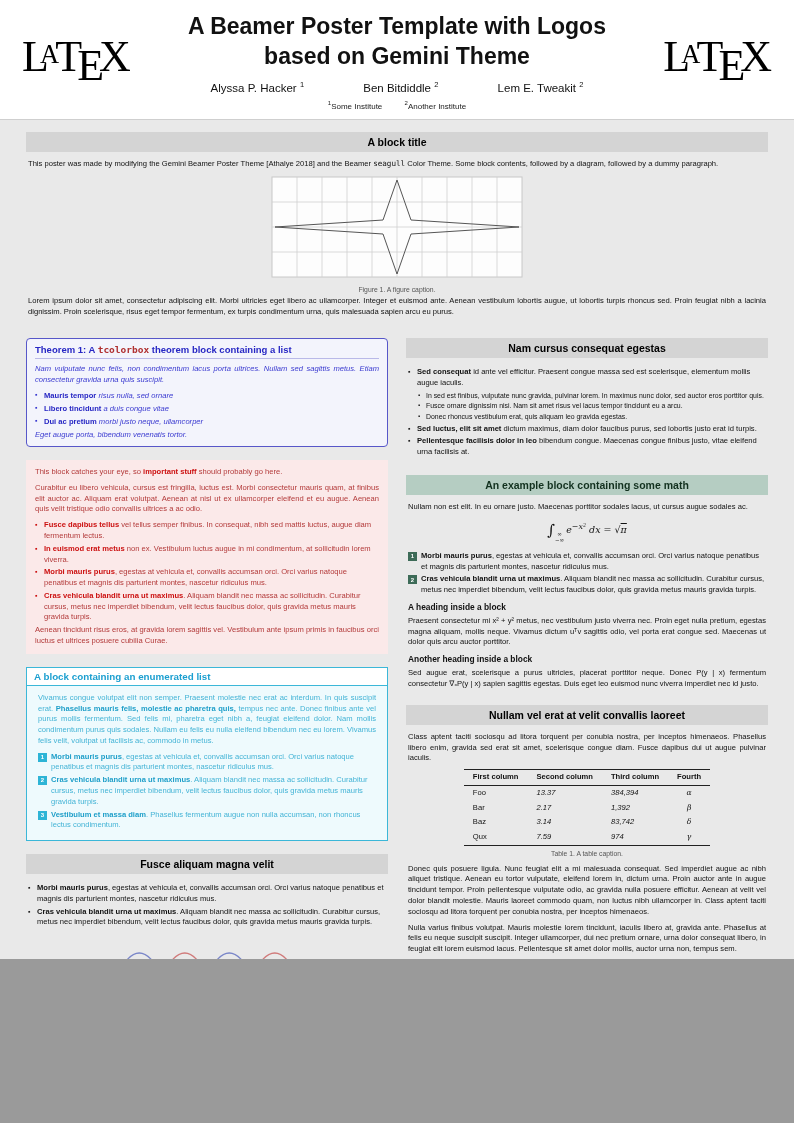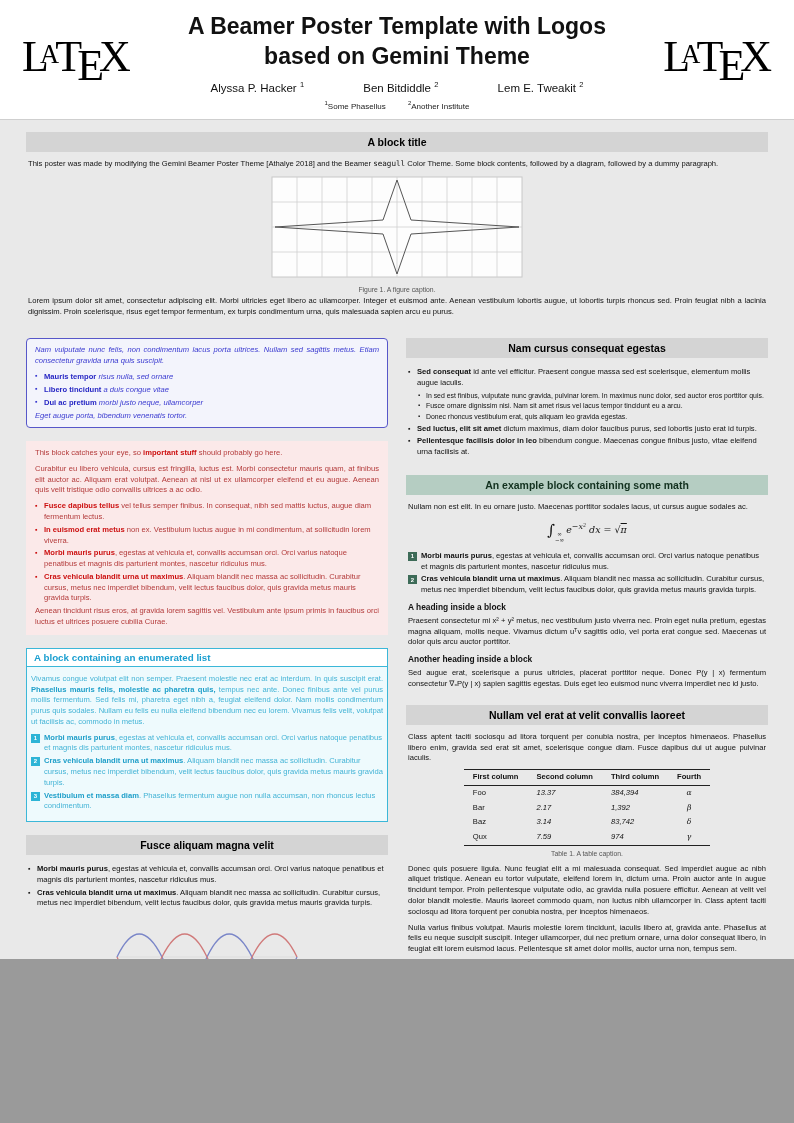--- a/index.html
+++ b/index.html
@@ -64,21 +64,21 @@
   .theorem-box b { color: #2727c4; font-style: normal; }
   .mono { font-family: "DejaVu Sans Mono", monospace; }
   .mono-red { font-family: "DejaVu Sans Mono", monospace; color: #b03030; }
   
   .hl-title { background: #f6d8d8; color: #cc1111; font-weight: bold; font-size: 10.5px; text-align: center; padding: 4px 2px; }
   .hl-body { background: #fbe9e9; color: #b33a3a; padding: 7px 9px; font-size: 7.6px; line-height: 1.42; text-align: justify; }
   .hl-body b { color: #cc1111; }
   .hl-body .bullet { color: #cc1111; }
   
   .enum-title { border: 1px solid #3bb7d8; background: #fff; color: #1b9fd0; font-weight: bold; font-size: 9.8px; text-align: left; padding: 3px 7px; }
-  .enum-body { border: 1px solid #3bb7d8; border-top: none; background: #eefafd; color: #45b4d6; padding: 7px 4px; font-size: 7.6px; line-height: 1.42; text-align: justify; }
+  .enum-body { border: 1px solid #3bb7d8; border-top: none; background: #eefafd; color: #45b4d6; padding: 7px 11px; font-size: 7.6px; line-height: 1.42; text-align: justify; }
   .enum-body b { color: #1f9fc9; }
   .enum-body .num-badge { background: #2db4d6; }
   
   .equation { text-align: center; font-family: "DejaVu Serif", serif; font-style: italic; font-size: 9.5px; margin: 7px 0; color: #111; }
   .eq-int { font-size: 15px; font-style: normal; vertical-align: -2px; }
   .eq-lims { display: inline-flex; flex-direction: column; font-size: 5.5px; vertical-align: -3px; line-height: 1.2; margin-right: 2px; font-style: normal; }
   .math-body .num-badge { background: #3d6b58; }
   .inblock-heading { font-weight: bold; font-size: 8.4px; margin: 6px 0 2px 0; text-align: left; }
   .overline { text-decoration: overline; }
   
@@ -108,21 +108,21 @@
   <header class="poster-header">
     <div class="latex-logo"><span>L</span><span class="lx-a">A</span><span>T</span><span class="lx-e">E</span><span>X</span></div>
     <div class="head-center">
       <h1 class="poster-title">A Beamer Poster Template with Logos based on Gemini Theme</h1>
       <div class="authors">
         <span class="author"><span>Alyssa P. Hacker</span> <sup>1</sup></span>
         <span class="author"><span>Ben Bitdiddle</span> <sup>2</sup></span>
         <span class="author"><span>Lem E. Tweakit</span> <sup>2</sup></span>
       </div>
       <div class="institutes">
-        <span class="institute"><sup>1</sup><span>Some Phasellus</span></span>
+        <span class="institute"><sup>1</sup><span>Some Institute</span></span>
         <span class="institute"><sup>2</sup><span>Another Institute</span></span>
       </div>
     </div>
     <div class="latex-logo"><span>L</span><span class="lx-a">A</span><span>T</span><span class="lx-e">E</span><span>X</span></div>
   </header>
 
   <div class="content">
 
     <section class="block">
       <div class="block-title">A block title</div>
@@ -151,20 +151,21 @@
         </div>
         <p class="para">Lorem ipsum dolor sit amet, consectetur adipiscing elit. Morbi ultricies eget libero ac ullamcorper. Integer et euismod ante. Aenean vestibulum lobortis augue, ut lobortis turpis rhoncus sed. Proin feugiat nibh a lacinia dignissim. Proin scelerisque, risus eget tempor fermentum, ex turpis condimentum urna, quis malesuada sapien arcu eu purus.</p>
       </div>
     </section>
 
     <div class="columns">
 
       <div class="col">
 
         <section class="block theorem-box">
+          <div class="theorem-title"><b>Theorem 1:</b><span> A </span><span class="mono-red">tcolorbox</span><span> theorem block containing a list</span></div>
           <div class="theorem-body">
             <p class="para">Nam vulputate nunc felis, non condimentum lacus porta ultrices. Nullam sed sagittis metus. Etiam consectetur gravida urna quis suscipit.</p>
             <div class="li">
                 <span class="bullet">▪</span>
                 <span class="li-text"><b>Mauris tempor</b><span> risus nulla, sed ornare</span></span>
               </div>
             <div class="li">
                 <span class="bullet">▪</span>
                 <span class="li-text"><b>Libero tincidunt</b><span> a duis congue vitae</span></span>
               </div>

